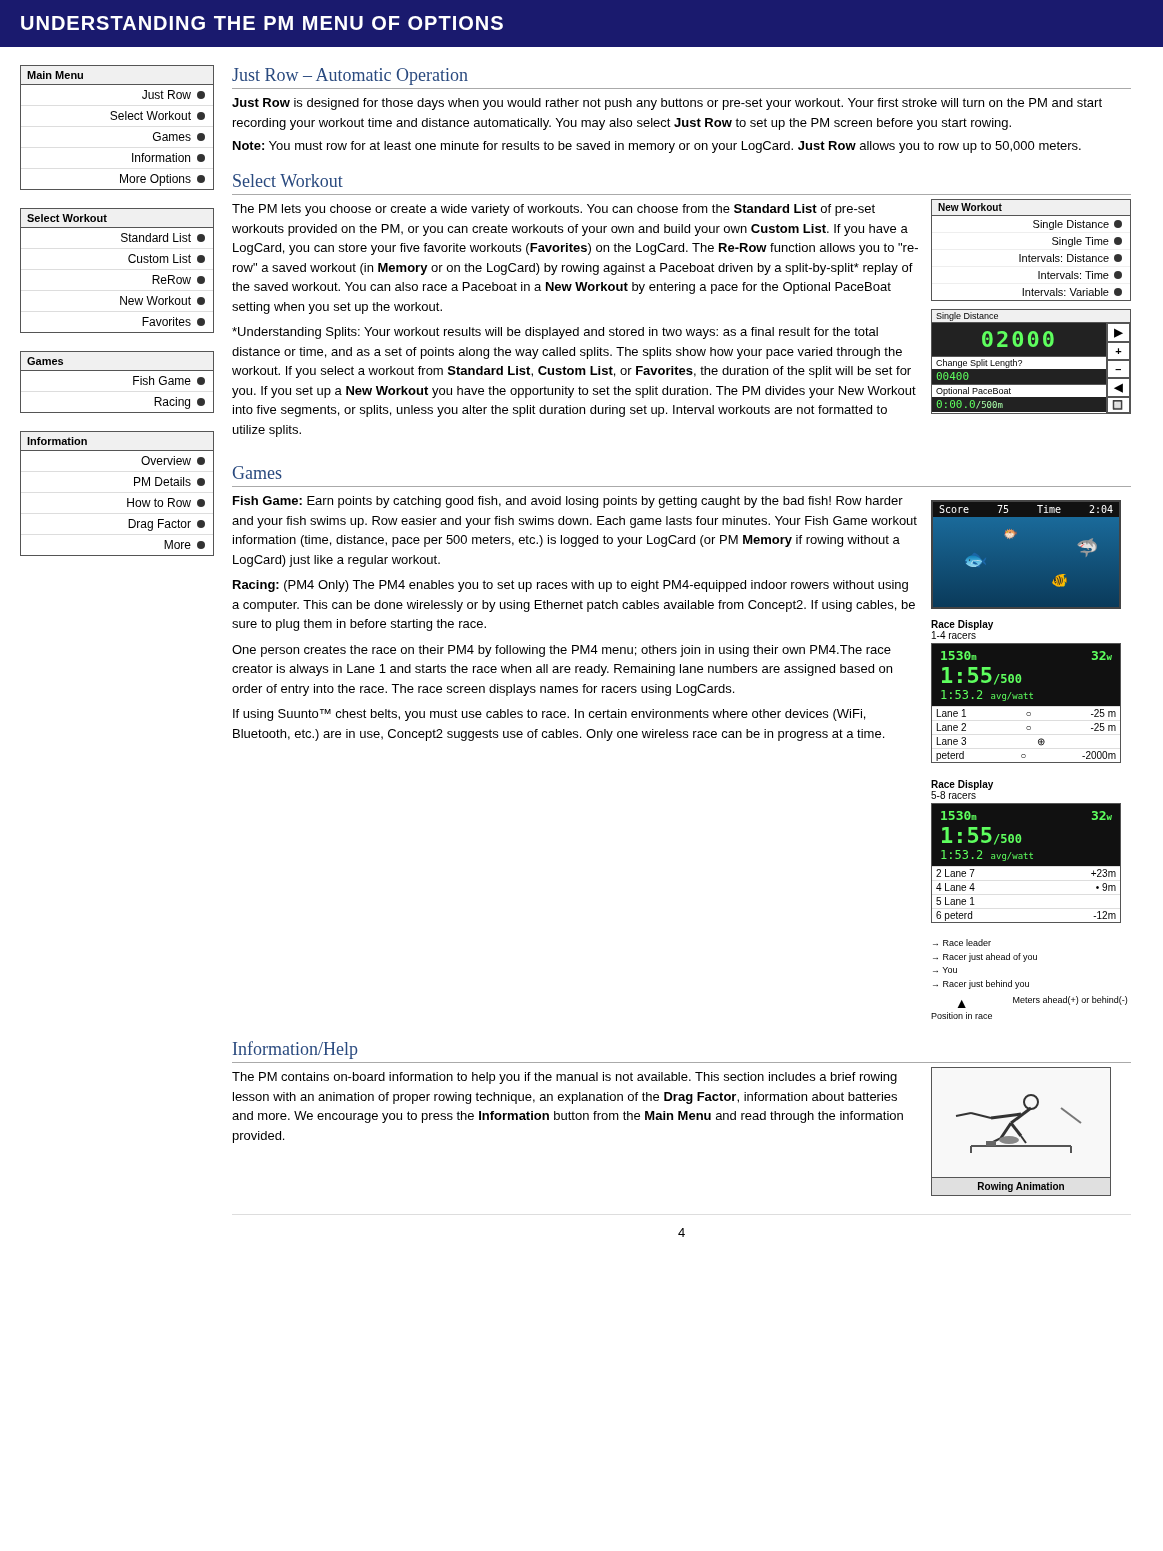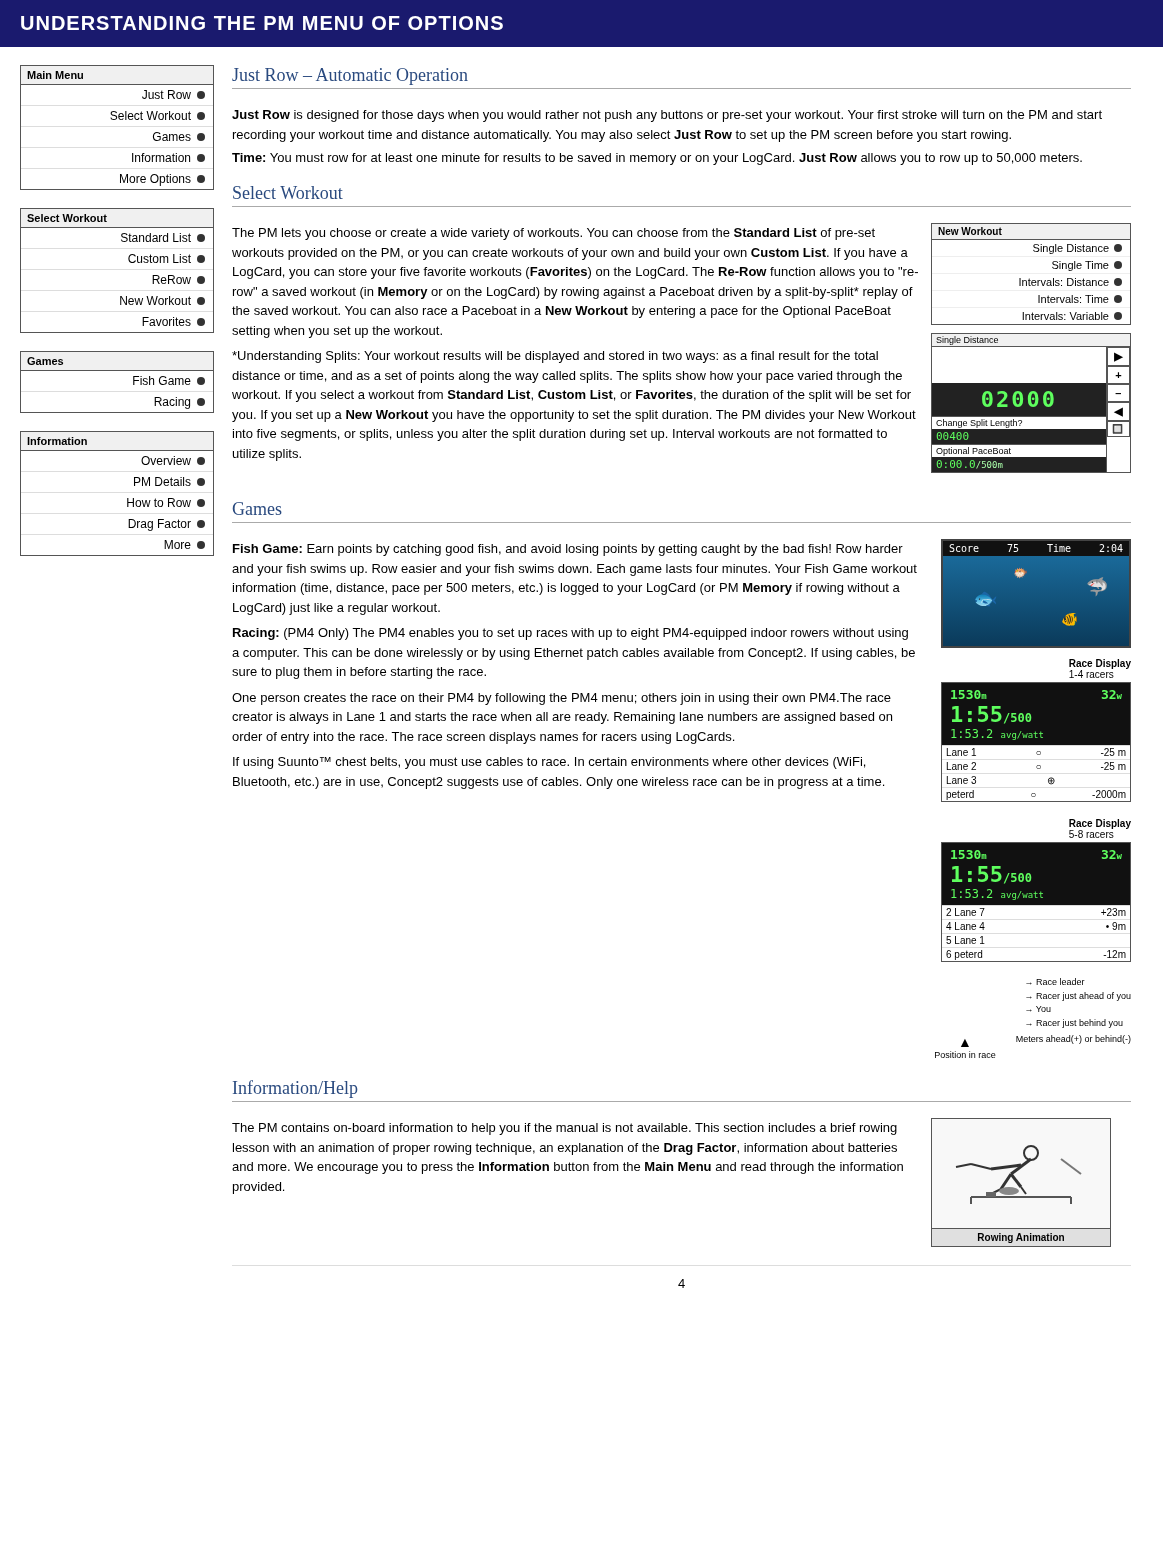--- a/index.html
+++ b/index.html
@@ -81,21 +81,21 @@
       display: inline-block;
       flex-shrink: 0;
     }
 
     
     .section-heading {
       font-size: 18px;
       font-weight: normal;
       color: #2a4a7f;
       border-bottom: 1px solid #aaa;
-      margin-bottom: 16px;
+      margin-bottom: 4px;
       padding-bottom: 2px;
       font-family: Georgia, serif;
     }
 
     .section-block {
       margin-bottom: 18px;
     }
 
     .section-text {
       font-size: 13px;
@@ -275,21 +275,22 @@
     }
 
     .note-text {
       font-size: 13px;
       margin-bottom: 6px;
     }
 
     .games-panel-col {
       display: flex;
       flex-direction: column;
-      align-items: flex-end;
+      align-items: flex-start;
+      margin-top: 9px;
     }
 
   </style>
 </head>
 <body>
 
 <div class="header-bar">
   <span>UNDERSTANDING THE PM MENU OF OPTIONS</span>
 </div>
 
@@ -384,21 +385,21 @@
   </div>
 
   <div class="main-content">
 
     <div class="section-block">
       <h2 class="section-heading">Just Row – Automatic Operation</h2>
       <p class="section-text">
         <b>Just Row</b> is designed for those days when you would rather not push any buttons or pre-set your workout. Your first stroke will turn on the PM and start recording your workout time and distance automatically. You may also select <b>Just Row</b> to set up the PM screen before you start rowing.
       </p>
       <p class="note-text">
-        <b>Time:</b> You must row for at least one minute for results to be saved in memory or on your LogCard. <b>Just Row</b> allows you to row up to 50,000 meters.
+        <b>Note:</b> You must row for at least one minute for results to be saved in memory or on your LogCard. <b>Just Row</b> allows you to row up to 50,000 meters.
       </p>
     </div>
 
     <div class="section-block">
       <h2 class="section-heading">Select Workout</h2>
       <div class="content-with-panel">
         <div class="text-col">
           <p class="section-text">
             The PM lets you choose or create a wide variety of workouts. You can choose from the <b>Standard List</b> of pre-set workouts provided on the PM, or you can create workouts of your own and build your own <b>Custom List</b>. If you have a LogCard, you can store your five favorite workouts (<b>Favorites</b>) on the LogCard. The <b>Re-Row</b> function allows you to "re-row" a saved workout (in <b>Memory</b> or on the LogCard) by rowing against a Paceboat driven by a split-by-split* replay of the saved workout. You can also race a Paceboat in a <b>New Workout</b> by entering a pace for the Optional PaceBoat setting when you set up the workout.
           </p>
@@ -432,21 +433,21 @@
             </div>
           </div>
 
           <div class="sd-box">
             <div style="display:flex; align-items: stretch;">
               <div style="flex:1;">
                 <div class="sd-title">
                   <span>Single Distance</span>
                 </div>
                 <div style="display:flex; align-items:stretch;">
-                  <div style="flex:1;margin-top:36px;">
+                  <div style="flex:1;">
                     <div class="sd-display">02000</div>
                     <div style="font-size:9px; padding:1px 4px; border-top:1px solid #555;">Change Split Length?</div>
                     <div style="font-size:11px; font-family:monospace; padding:1px 4px; background:#222; color:#5eff5e;">00400</div>
                     <div style="font-size:9px; padding:1px 4px; border-top:1px solid #555;">Optional PaceBoat</div>
                     <div style="display:flex; align-items:center; font-size:11px; font-family:monospace; padding:1px 4px; background:#222; color:#5eff5e; ">
                       <span>0:00.0</span>
                       <span style="font-size:9px; color:#aaffaa;">/500m</span>
                     </div>
                   </div>
                   <div style="display:flex; flex-direction:column; border-left:1px solid #555;">

